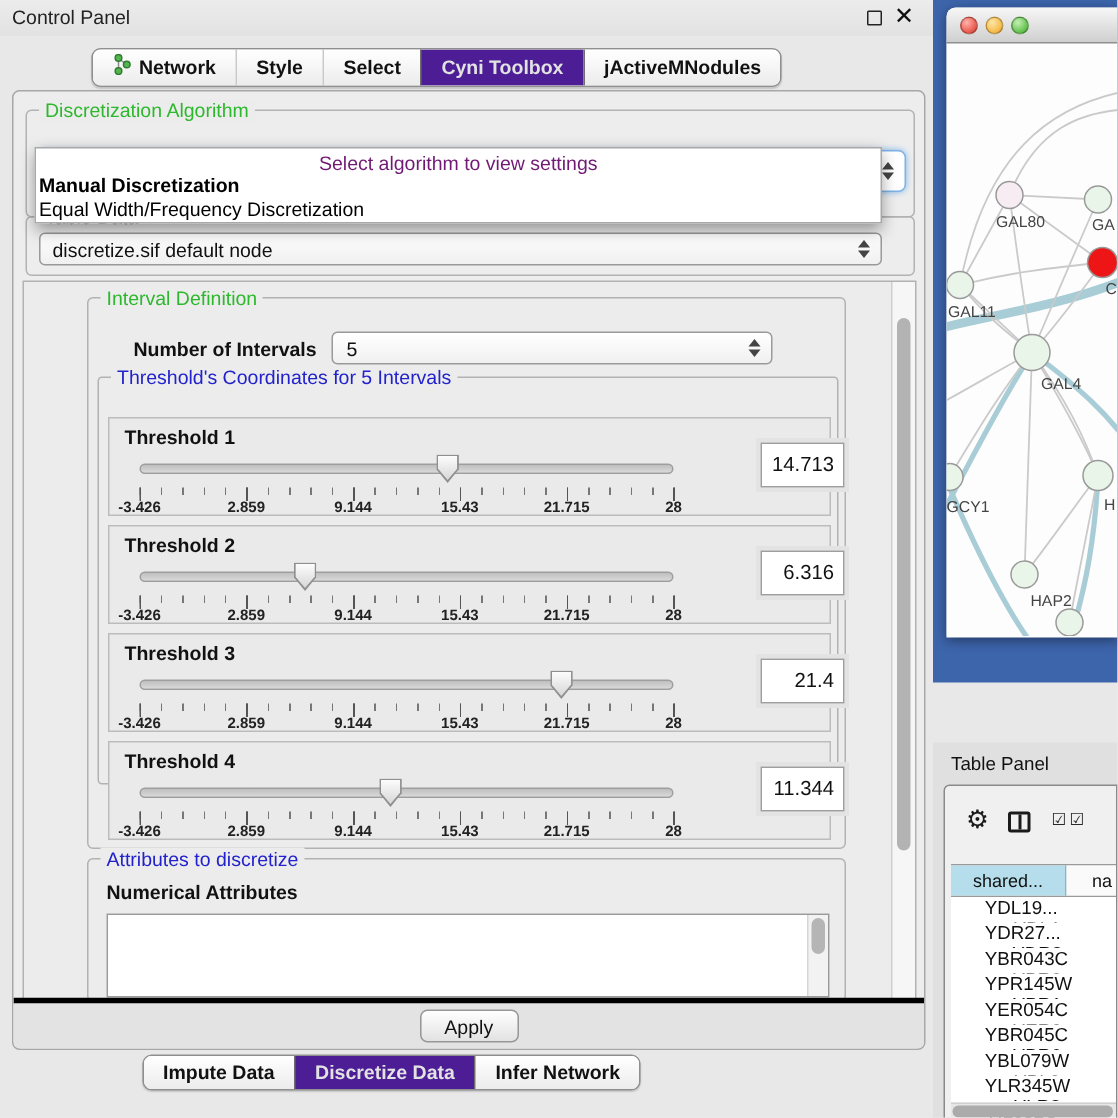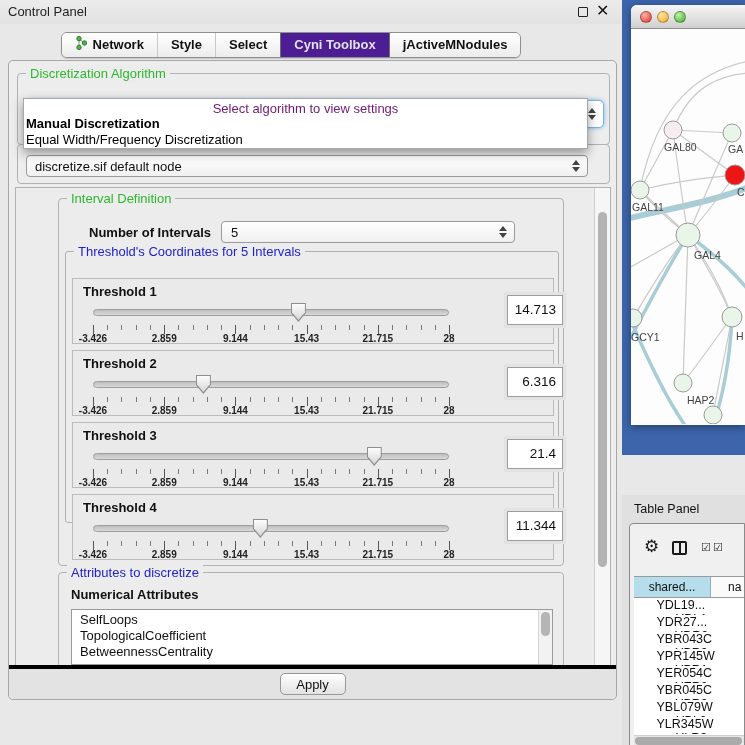--- a/index.html
+++ b/index.html
@@ -265,41 +265,49 @@
     <div class="thr-value">11.344</div>
   </div>
 </div>
         </div>
       </div>
 
       <div class="group attr-group">
         <span class="group-label blue">Attributes to discretize</span>
         <div class="attr-title">Numerical Attributes</div>
         <div class="listbox">
-          <ul id="attr-list">
-              <li>SelfLoops</li>
-              <li>TopologicalCoefficient</li>
-              <li>BetweennessCentrality</li>
-            </ul>
           <div class="list-scroll">
               <div class="list-thumb"></div>
             </div>
         </div>
       </div>
 
       <div class="vscroll">
           <div class="vthumb"></div>
         </div>
     </div>
 
     <div class="footer">
       <button class="apply-btn">Apply</button>
     </div>
   </div>
 
+  <div class="bottom-tabs">
+    <div class="tabstrip-inner" style="margin-right:100px;">
+      <div class="tab">
+          <span>Impute Data</span>
+        </div>
+      <div class="tab selected">
+          <span>Discretize Data</span>
+        </div>
+      <div class="tab">
+          <span>Infer Network</span>
+        </div>
+    </div>
+  </div>
 </div>
 
 <div class="right">
   <div class="desktop-blue">
     <div class="mac-window">
       <div class="mac-titlebar">
         <span class="light red"></span>
         <span class="light yellow"></span>
         <span class="light green"></span>
       </div>

